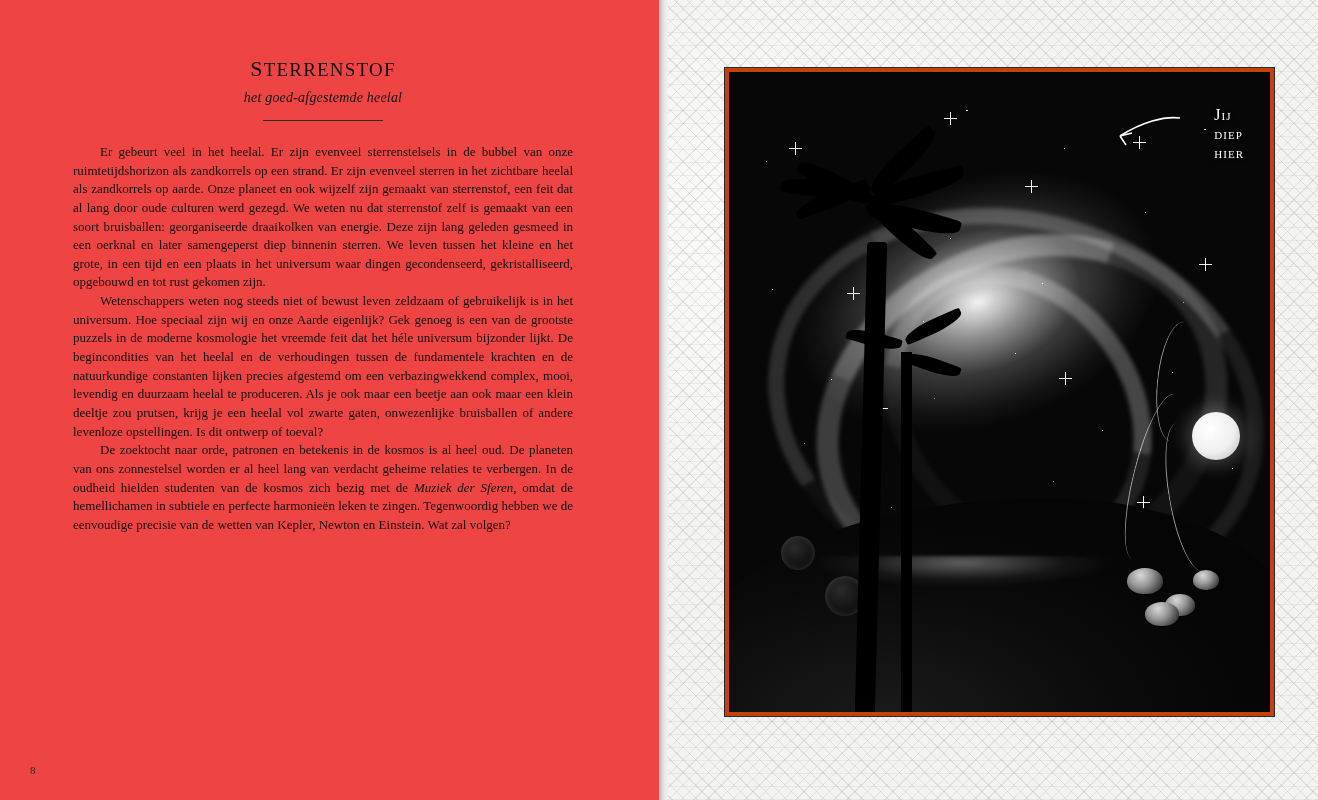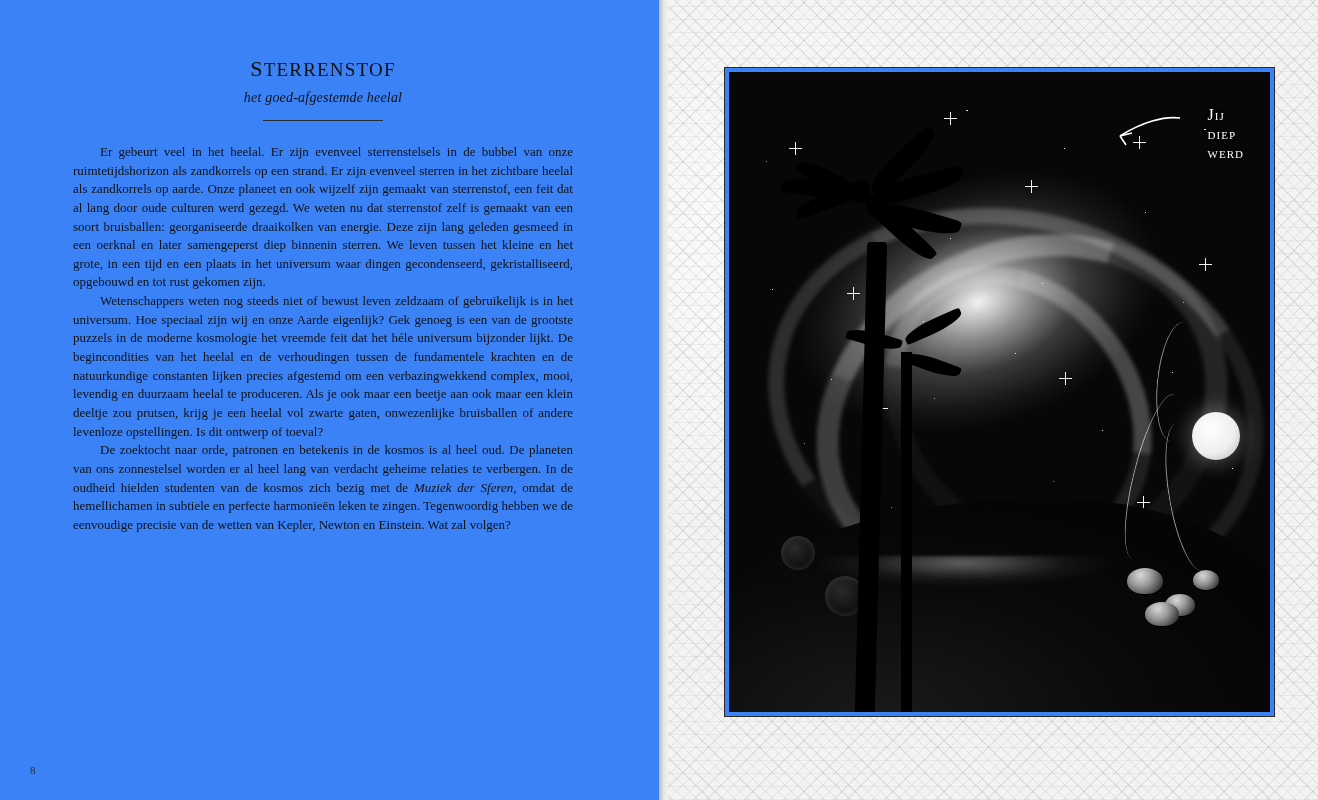--- a/index.html
+++ b/index.html
@@ -19,21 +19,21 @@
     width: 1318px;
     height: 800px;
     display: flex;
   }
 
   
   .page-left {
     position: relative;
     width: 659px;
     height: 800px;
-    background: #3b82f6;
+    background: #ef4444;
     box-sizing: border-box;
   }
   .text-column {
     position: absolute;
     left: 73px;
     top: 48px;
     width: 500px;
   }
   .chapter-title {
     text-align: center;
@@ -114,21 +114,21 @@
       radial-gradient(circle at 20% 30%, rgba(255,255,255,0.7) 0%, rgba(255,255,255,0) 40%);
     z-index: 1;
   }
 
   .plate-frame {
     position: absolute;
     left: 66px;
     top: 68px;
     width: 549px;
     height: 648px;
-    background: #3b82f6;
+    background: #c2410c;
     z-index: 3;
     overflow: hidden;
     box-shadow: 0 0 0 1px #2a2a2a;
   }
   .plate-inner {
     position: absolute;
     inset: 4px;
     overflow: hidden;
     background: #070707;
   }
@@ -408,21 +408,21 @@
           <div class="frond" style="left:112px; top:188px; width:56px; height:14px; transform: rotate(196deg);"></div>
         </div>
 
         <svg class="arrow-svg" width="72" height="34" viewBox="0 0 72 34">
           <path d="M68 6 C52 4, 30 10, 8 24" stroke="#ffffff" stroke-width="1.6" fill="none"></path>
           <path d="M8 24 L20 21 M8 24 L14 33" stroke="#ffffff" stroke-width="1.6" fill="none"></path>
         </svg>
         <div class="annotation">
           <span class="line">Jij</span>
           <span class="line">diep</span>
-          <span class="line">werd</span>
+          <span class="line">hier</span>
         </div>
 
       </div>
     </div>
 
     <div class="folio folio-right">9</div>
   </div>
 
 </div>
 

